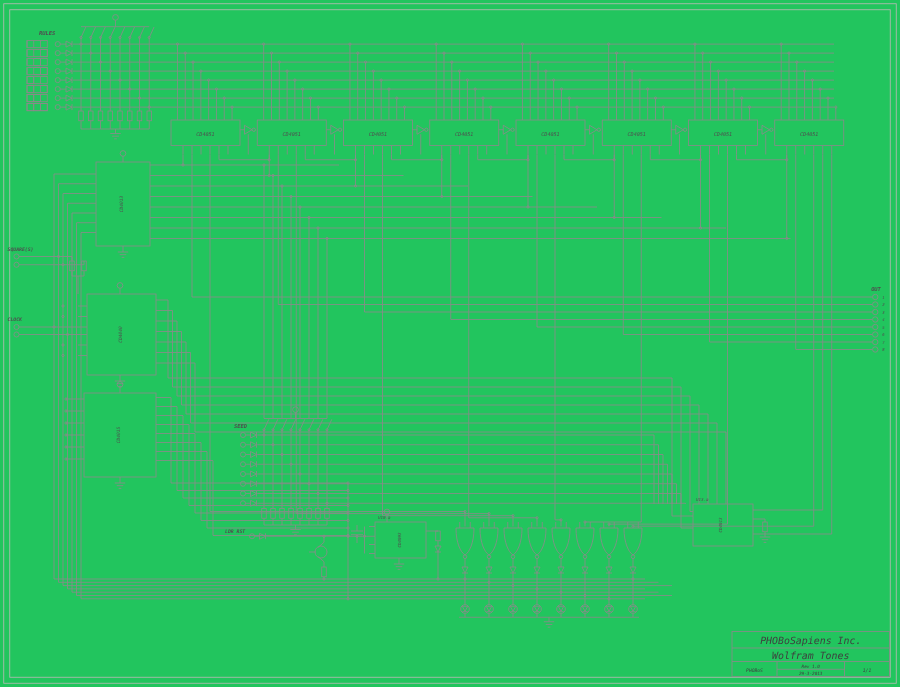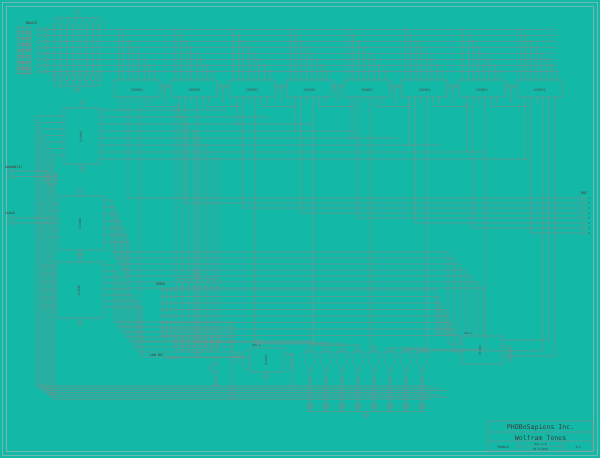--- a/index.html
+++ b/index.html
@@ -1,16 +1,16 @@
 <!DOCTYPE html>
 <html><head>
 <meta charset="utf-8">
 <style>
   html,body{margin:0;padding:0;background:#fbfbfa;}
-  #page{width:600px;height:458px;position:relative;background:#14b8a6;}
+  #page{width:600px;height:458px;position:relative;background:#22c55e;font-style:italic;}
   svg{display:block;}
   svg line,svg path,svg rect,svg circle,svg polygon{stroke:#8a8a8a;stroke-width:.55;fill:none;}
   svg .frame{stroke:#b9b9b6;}
   svg text{fill:#4f4f4f;stroke:none;font-family:"DejaVu Sans Mono","Liberation Mono",monospace;}
   svg .tb text{fill:#3f3f3f;}
 </style>
 </head>
 <body>
 
 <div id="page">

